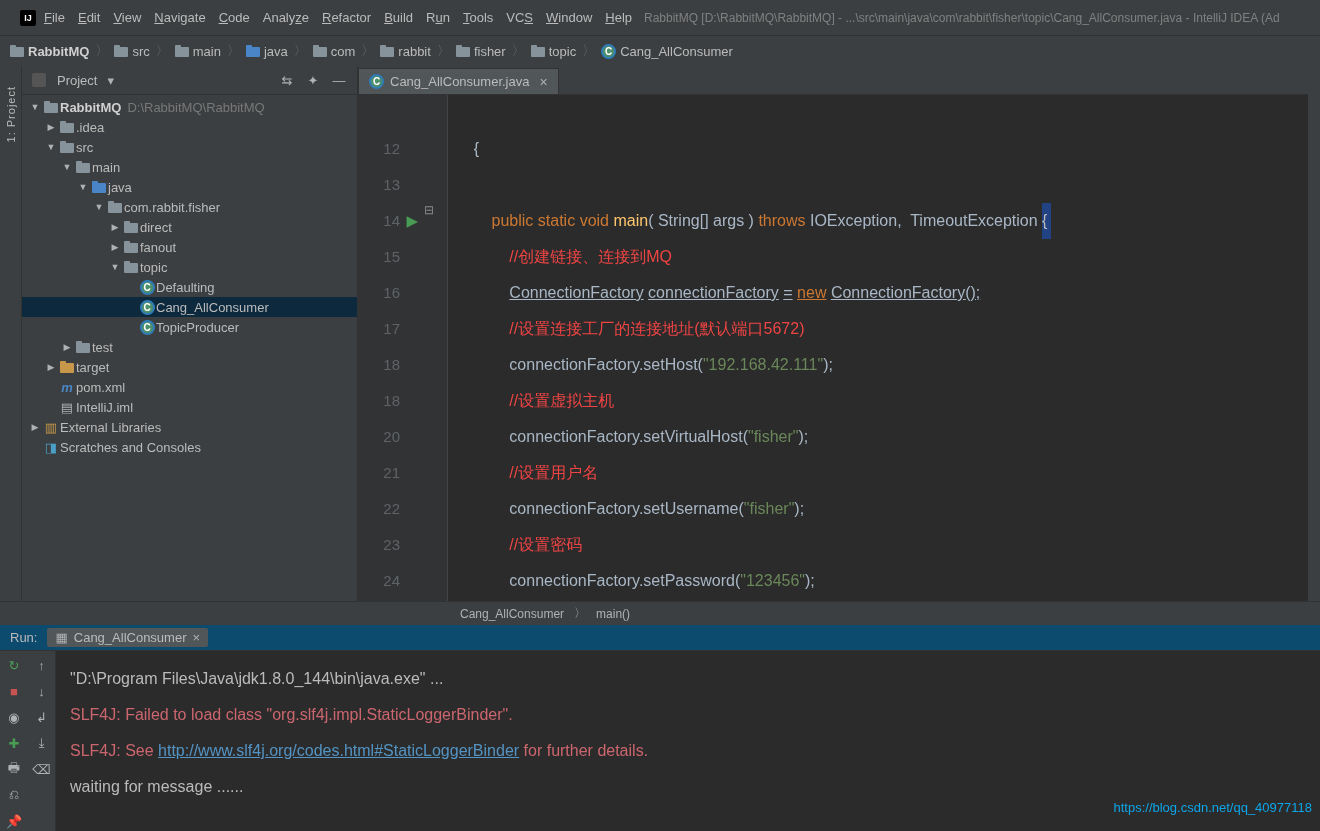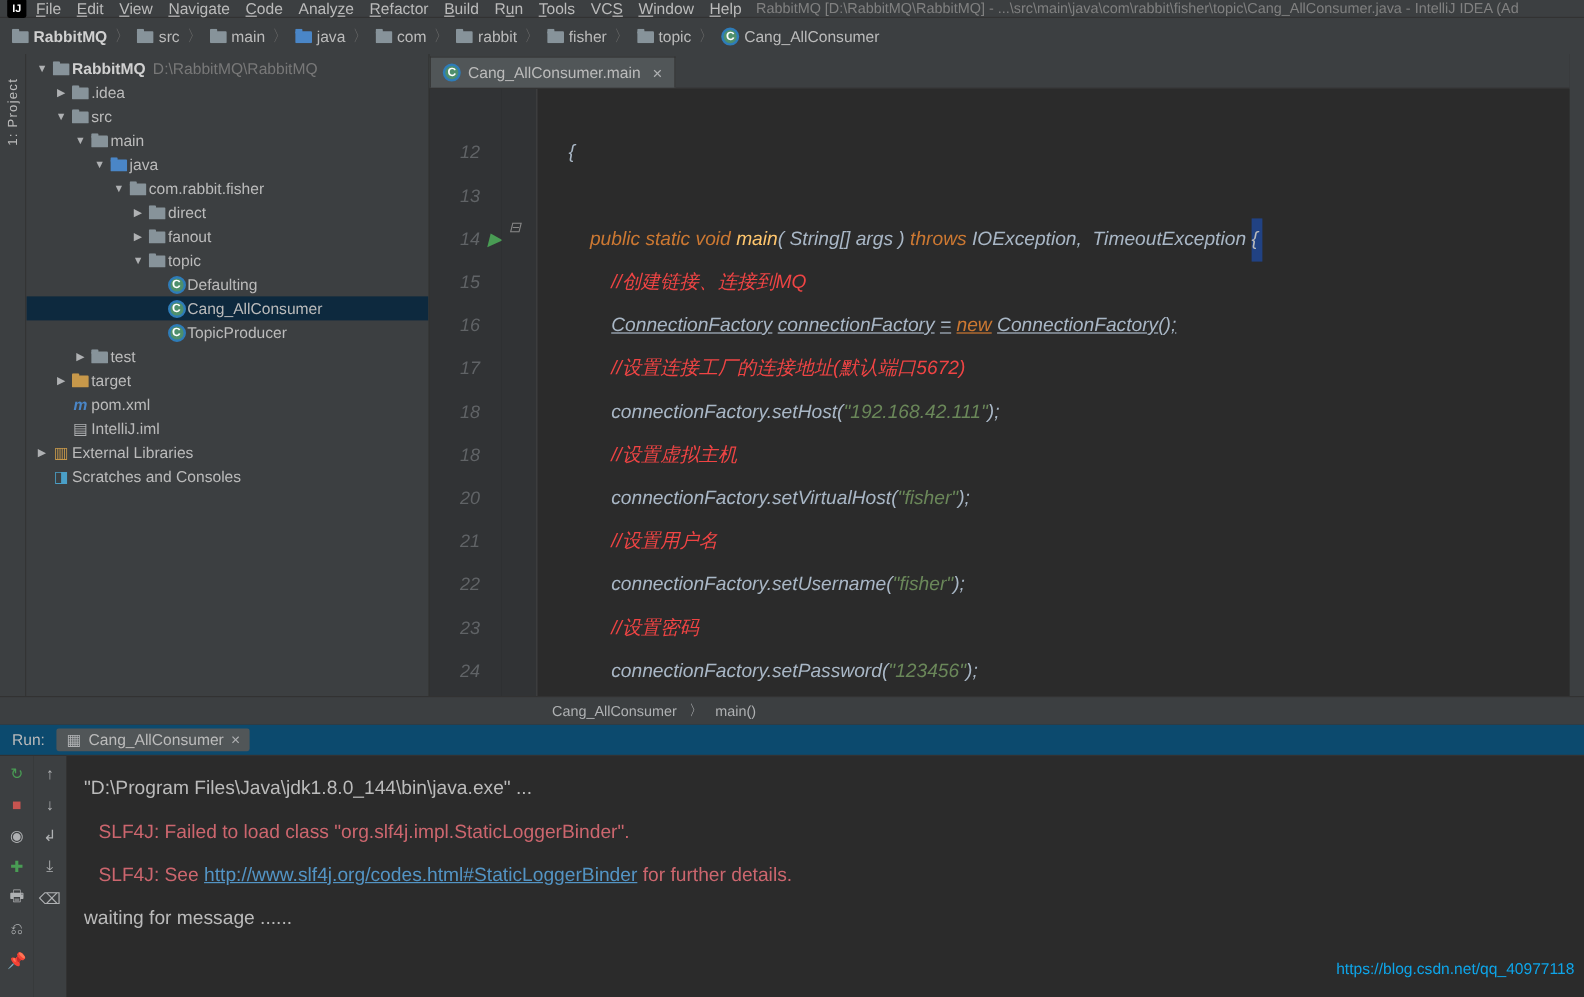--- a/index.html
+++ b/index.html
@@ -1,17 +1,17 @@
 <!DOCTYPE html>
 <html><head>
 <meta charset="utf-8">
 <style>
 * { margin:0; padding:0; box-sizing:border-box; font-family:"Segoe UI",Arial,sans-serif; }
 body { background:#3c3f41; color:#bbbbbb; font-size:13px; width:1320px; height:831px; overflow:hidden; position:relative; }
-.titlebar { height:15px; background:#3c3f41; display:flex; align-items:center; padding:0 6px; border-bottom:1px solid #323232; }
+.titlebar { height:36px; background:#3c3f41; display:flex; align-items:center; padding:0 20px; border-bottom:1px solid #323232; }
 .app-icon { width:16px; height:16px; background:#000; border-radius:2px; margin-right:8px; display:flex; align-items:center; justify-content:center; color:#fff; font-size:9px; font-weight:bold;}
 .menu { display:flex; gap:13px; }
 .menu-item { cursor:pointer; }
 .menu-item u { text-decoration:underline; }
 .title-text { margin-left:12px; color:#808080; font-size:12px; white-space:nowrap; overflow:hidden; }
 .breadcrumb { height:30px; display:flex; align-items:center; padding:0 10px; background:#3c3f41; gap:4px; font-size:13px; }
 .bc-item { display:flex; align-items:center; gap:4px; }
 .bc-sep { color:#6a6a6a; margin:0 2px; }
 .class-icon-c { width:15px; height:15px; border-radius:50%; background:#4e8f6c; color:#fff; display:inline-flex; align-items:center; justify-content:center; font-size:10px; font-weight:bold; border:2px solid #2e7cb8; }
 .main-area { display:flex; height:calc(100% - 23px - 30px - 243px); position:relative; }
@@ -29,42 +29,42 @@
 .tree-label { color:#bbbbbb; }
 .tree-label.dim { color:#787878; margin-left:6px; }
 .folder-svg { fill:#87939a; }
 .folder-blue-svg { fill:#4a86c7; }
 .folder-orange-svg { fill:#c7984a; }
 .file-icon { color:#afb1b3; }
 .editor { flex:1; display:flex; flex-direction:column; background:#2b2b2b; min-width:0; }
 .tab-bar { height:29px; display:flex; align-items:flex-end; background:#3c3f41; border-bottom:1px solid #323232; }
 .tab { height:26px; background:#515658; display:flex; align-items:center; padding:0 10px; gap:6px; color:#bbbbbb; border:1px solid #323232; border-bottom:none; }
 .tab-close { color:#afb1b3; margin-left:4px; font-size:14px; }
-.code-area { flex:1; display:flex; overflow:hidden; position:relative;font-style:italic; }
+.code-area { flex:1; display:flex; overflow:hidden; position:relative; }
 .gutter { width:60px; background:#313335; color:#606366; text-align:right; padding-right:18px; font-family:"Consolas",monospace; font-size:15px; line-height:36px; position:relative;}
 .gutter .ln { height:36px; }
 .fold-gutter { width:30px; background:#313335; border-right:1px solid #444; position:relative;}
 .fold-mark { position:absolute; left:6px; color:#888; font-size:12px; }
 .code-body { flex:1; font-family:"Consolas","Courier New",monospace; font-size:16px; line-height:36px; background:#2b2b2b; padding-left:8px; overflow:hidden; white-space:pre; position:relative;}
 .kw { color:#cc7832; }
 .fn { color:#ffc66d; }
 .str { color:#6a8759; }
 .cmt { color:#ef4444; }
 .id { color:#a9b7c6; }
 .op { color:#a9b7c6; }
 .under { text-decoration:underline; color:#a9b7c6;}
 .right-strip { width:12px; background:#3c3f41; }
 .status-path { height:24px; background:#3c3f41; display:flex; align-items:center; padding-left:460px; gap:10px; font-size:12px; color:#afb1b3; border-top:1px solid #323232; }
 .bottom { height:243px; display:flex; flex-direction:column; background:#2b2b2b; }
 .run-header { height:26px; background:#0c4a6e; display:flex; align-items:center; padding:0 10px; gap:10px; border-bottom:1px solid #323232; }
 .run-body { flex:1; display:flex; }
 .run-toolbar-left { width:28px; background:#3c3f41; display:flex; flex-direction:column; align-items:center; gap:10px; padding-top:6px; }
 .run-toolbar-left2 { width:28px; background:#3c3f41; display:flex; flex-direction:column; align-items:center; gap:10px; padding-top:6px; border-right:1px solid #323232;}
 .run-console { flex:1; font-family:"Consolas",monospace; font-size:16px; line-height:36px; padding:10px 14px; color:#bbbbbb; background:#2b2b2b; }
-.err { color:#cc666e;margin-left:12px; }
+.err { color:#cc666e; }
 .link { color:#5394c4; text-decoration:underline; }
 .icon-btn { width:16px; height:16px; display:flex; align-items:center; justify-content:center; cursor:pointer; color:#afb1b3; }
 .green { color:#499c54; }
 .red { color:#c75450; }
 svg { display:block; }
 .watermark { position:absolute; right:8px; bottom:16px; color:#0ea5e9; font-size:13px; }
 .caret-hl { background:#214283; display:inline-block; width:9px;}
 .proj-icon { width:14px; height:14px; background:linear-gradient(#555,#555); border-radius:2px; display:inline-block; margin-right:5px;}
 </style>
 </head>
@@ -161,20 +161,32 @@
     </span>
 </div>
 
 <div class="main-area">
 
   <div class="left-strip">
     <div class="vertical-text">1: Project</div>
   </div>
 
   <div class="project-pane">
+    <div class="pane-header">
+      <div class="pane-title">
+        <span class="proj-icon"></span>
+        <span>Project</span>
+        <span style="color:#afb1b3;margin-left:4px">▾</span>
+      </div>
+      <div class="pane-tools">
+        <span class="icon-btn">⇆</span>
+        <span class="icon-btn">✦</span>
+        <span class="icon-btn">—</span>
+      </div>
+    </div>
     <div class="tree">
       <div class="tree-row" style="padding-left:6px">
         <span class="tree-toggle">▼</span>
         <span class="tree-icon">
             <svg width="14" height="12" class="folder-svg">
               <rect width="14" height="10" y="2" rx="1"></rect>
               <rect width="6" height="4" rx="1"></rect>
             </svg>
           </span>
         <b class="tree-label" style="color:#d0d0d0">RabbitMQ</b>
@@ -315,21 +327,21 @@
           <span class="tree-icon" style="color:#4a9fc7">◨</span>
           <span class="tree-label">Scratches and Consoles</span>
         </div>
     </div>
   </div>
 
   <div class="editor">
     <div class="tab-bar">
       <div class="tab">
         <span class="class-icon-c">C</span>
-        <span>Cang_AllConsumer.main</span>
+        <span>Cang_AllConsumer.java</span>
         <span class="tab-close">×</span>
       </div>
     </div>
     <div class="code-area">
       <div class="gutter">
         <div class="ln"></div>
           <div class="ln">12</div>
           <div class="ln">13</div>
         <div class="ln" style="position:relative">14<span style="position:absolute;right:-18px;top:0;color:#499c54">▶</span></div>
         <div class="ln">15</div>

